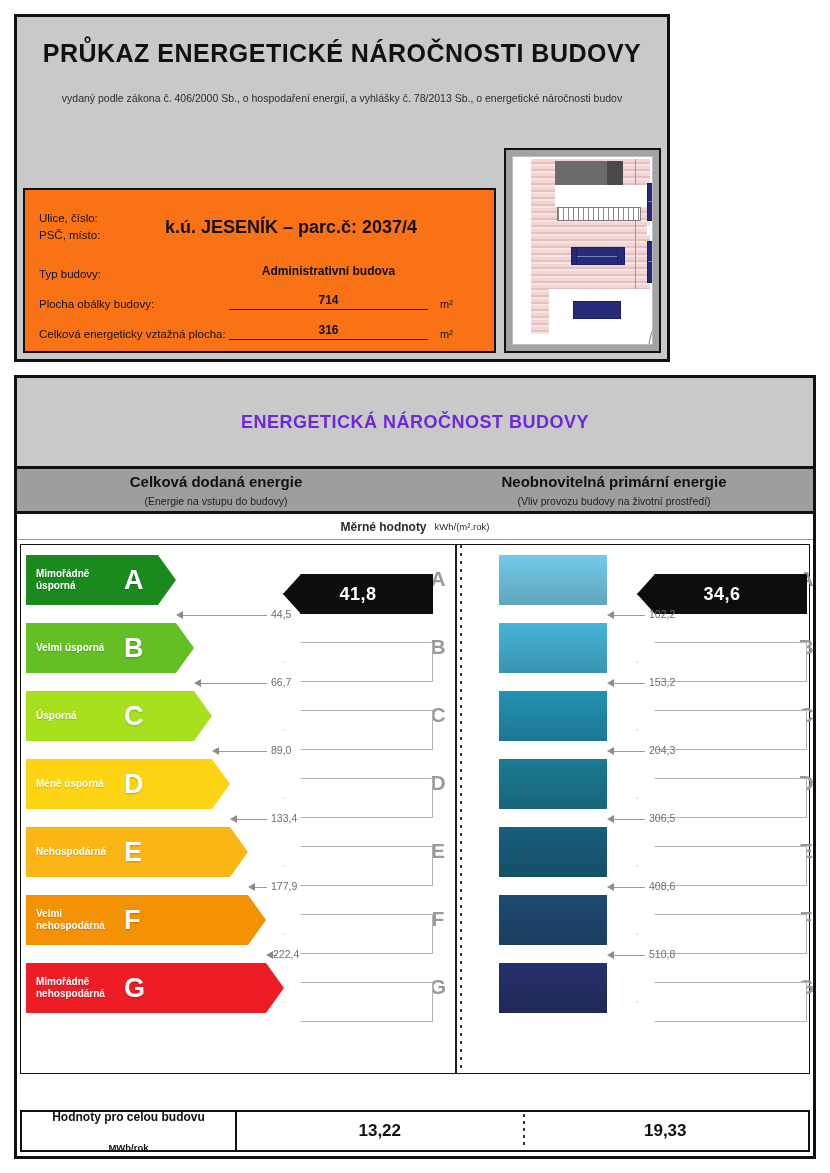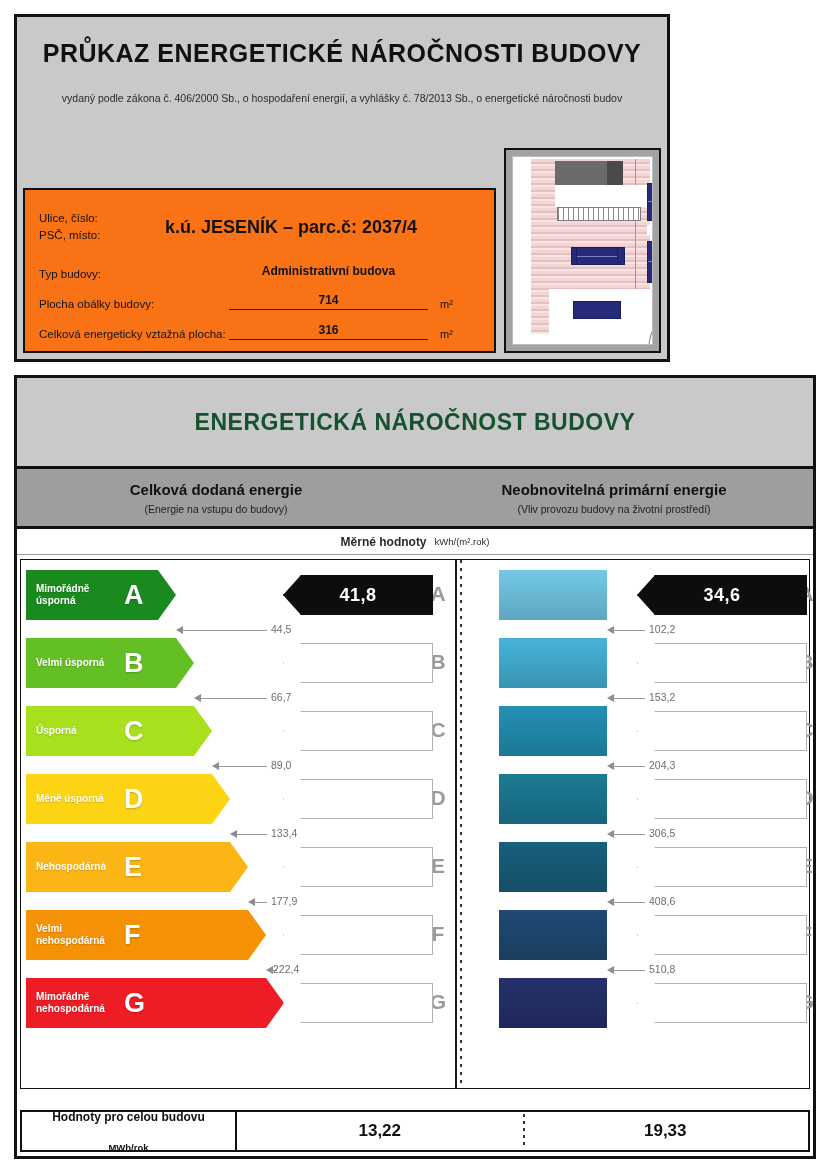--- a/index.html
+++ b/index.html
@@ -84,24 +84,24 @@
   .swirl { position: absolute; width: 74px; height: 52px; }
 
   
   .card-main {
     position: absolute; left: 14px; top: 375px; width: 802px; height: 784px;
     border: 3px solid #111; background: #fff;
   }
   .main-title-band {
     height: 88px; background: #c9c9c9; display: flex; align-items: center; justify-content: center;
   }
-  .main-title { font-size: 23px; font-weight: bold; letter-spacing: .5px; color: #14532d; }
+  .main-title { font-size: 18px; font-weight: bold; letter-spacing: .5px; color: #6d28d9; }
 
   .col-head {
-    height: 63px; background: #9e9e9e; border-top: 3px solid #111; border-bottom: 3px solid #111;
+    height: 48px; background: #9e9e9e; border-top: 3px solid #111; border-bottom: 3px solid #111;
     display: flex;
   }
   .col-head > div {
     flex: 1; display: flex; flex-direction: column; align-items: center; justify-content: center;
   }
   .ch-t { font-size: 15px; font-weight: bold; color: #111; }
   .ch-s { font-size: 10.5px; color: #1d1d1d; margin-top: 5px; }
 
   .unit-band {
     height: 26px; display: flex; align-items: center; justify-content: center;
@@ -156,21 +156,21 @@
     position: absolute; left: 404px; width: 26px; text-align: center;
     font-size: 21px; color: #9a9a9a; font-weight: bold; top: 14px;
   }
   .letter-right {
     position: absolute; left: 772px; width: 26px; text-align: center;
     font-size: 21px; color: #9a9a9a; font-weight: bold; top: 14px;
   }
 
   
   .chev {
-    position: absolute; height: 40px; top: 7px;
+    position: absolute; height: 40px; top: 21px;
     border: 1px solid #b2b2b2; background: #fff;
     clip-path: polygon(18px 0, 100% 0, 100% 100%, 18px 100%, 0 50%);
     display: flex; align-items: center; justify-content: center;
   }
   .chev.left { left: 262px; width: 150px; }
   .chev.right { left: 616px; width: 170px; }
   .chev.filled {
     background: #0d0d0d; border-color: #0d0d0d;
     color: #fff; font-size: 18px; font-weight: bold;
     box-shadow: 1px 2px 3px rgba(0,0,0,.35);

